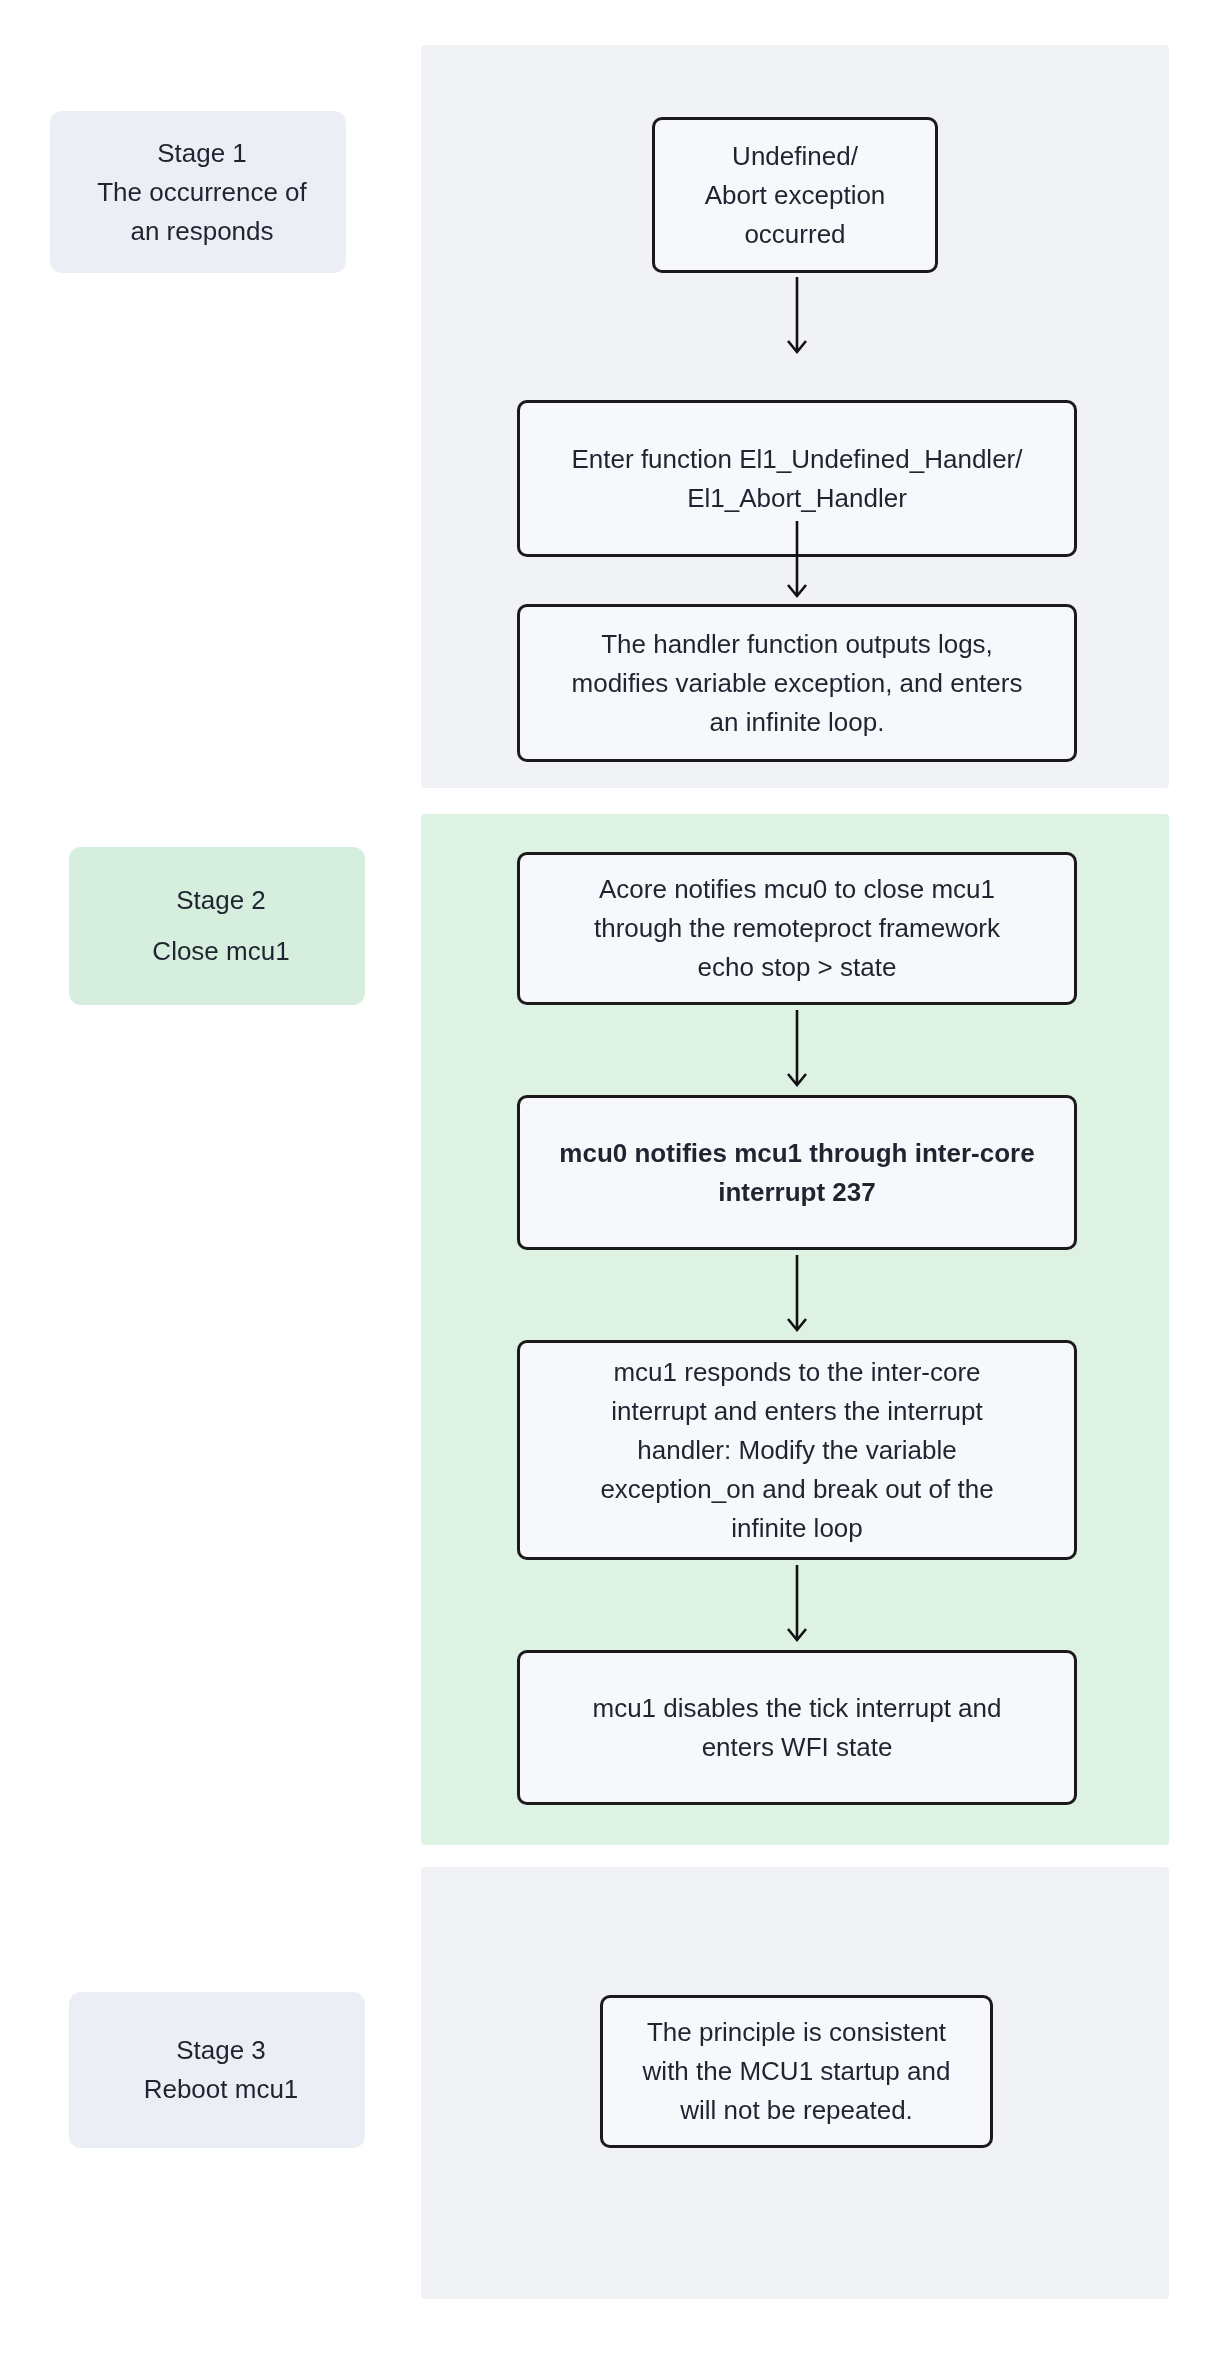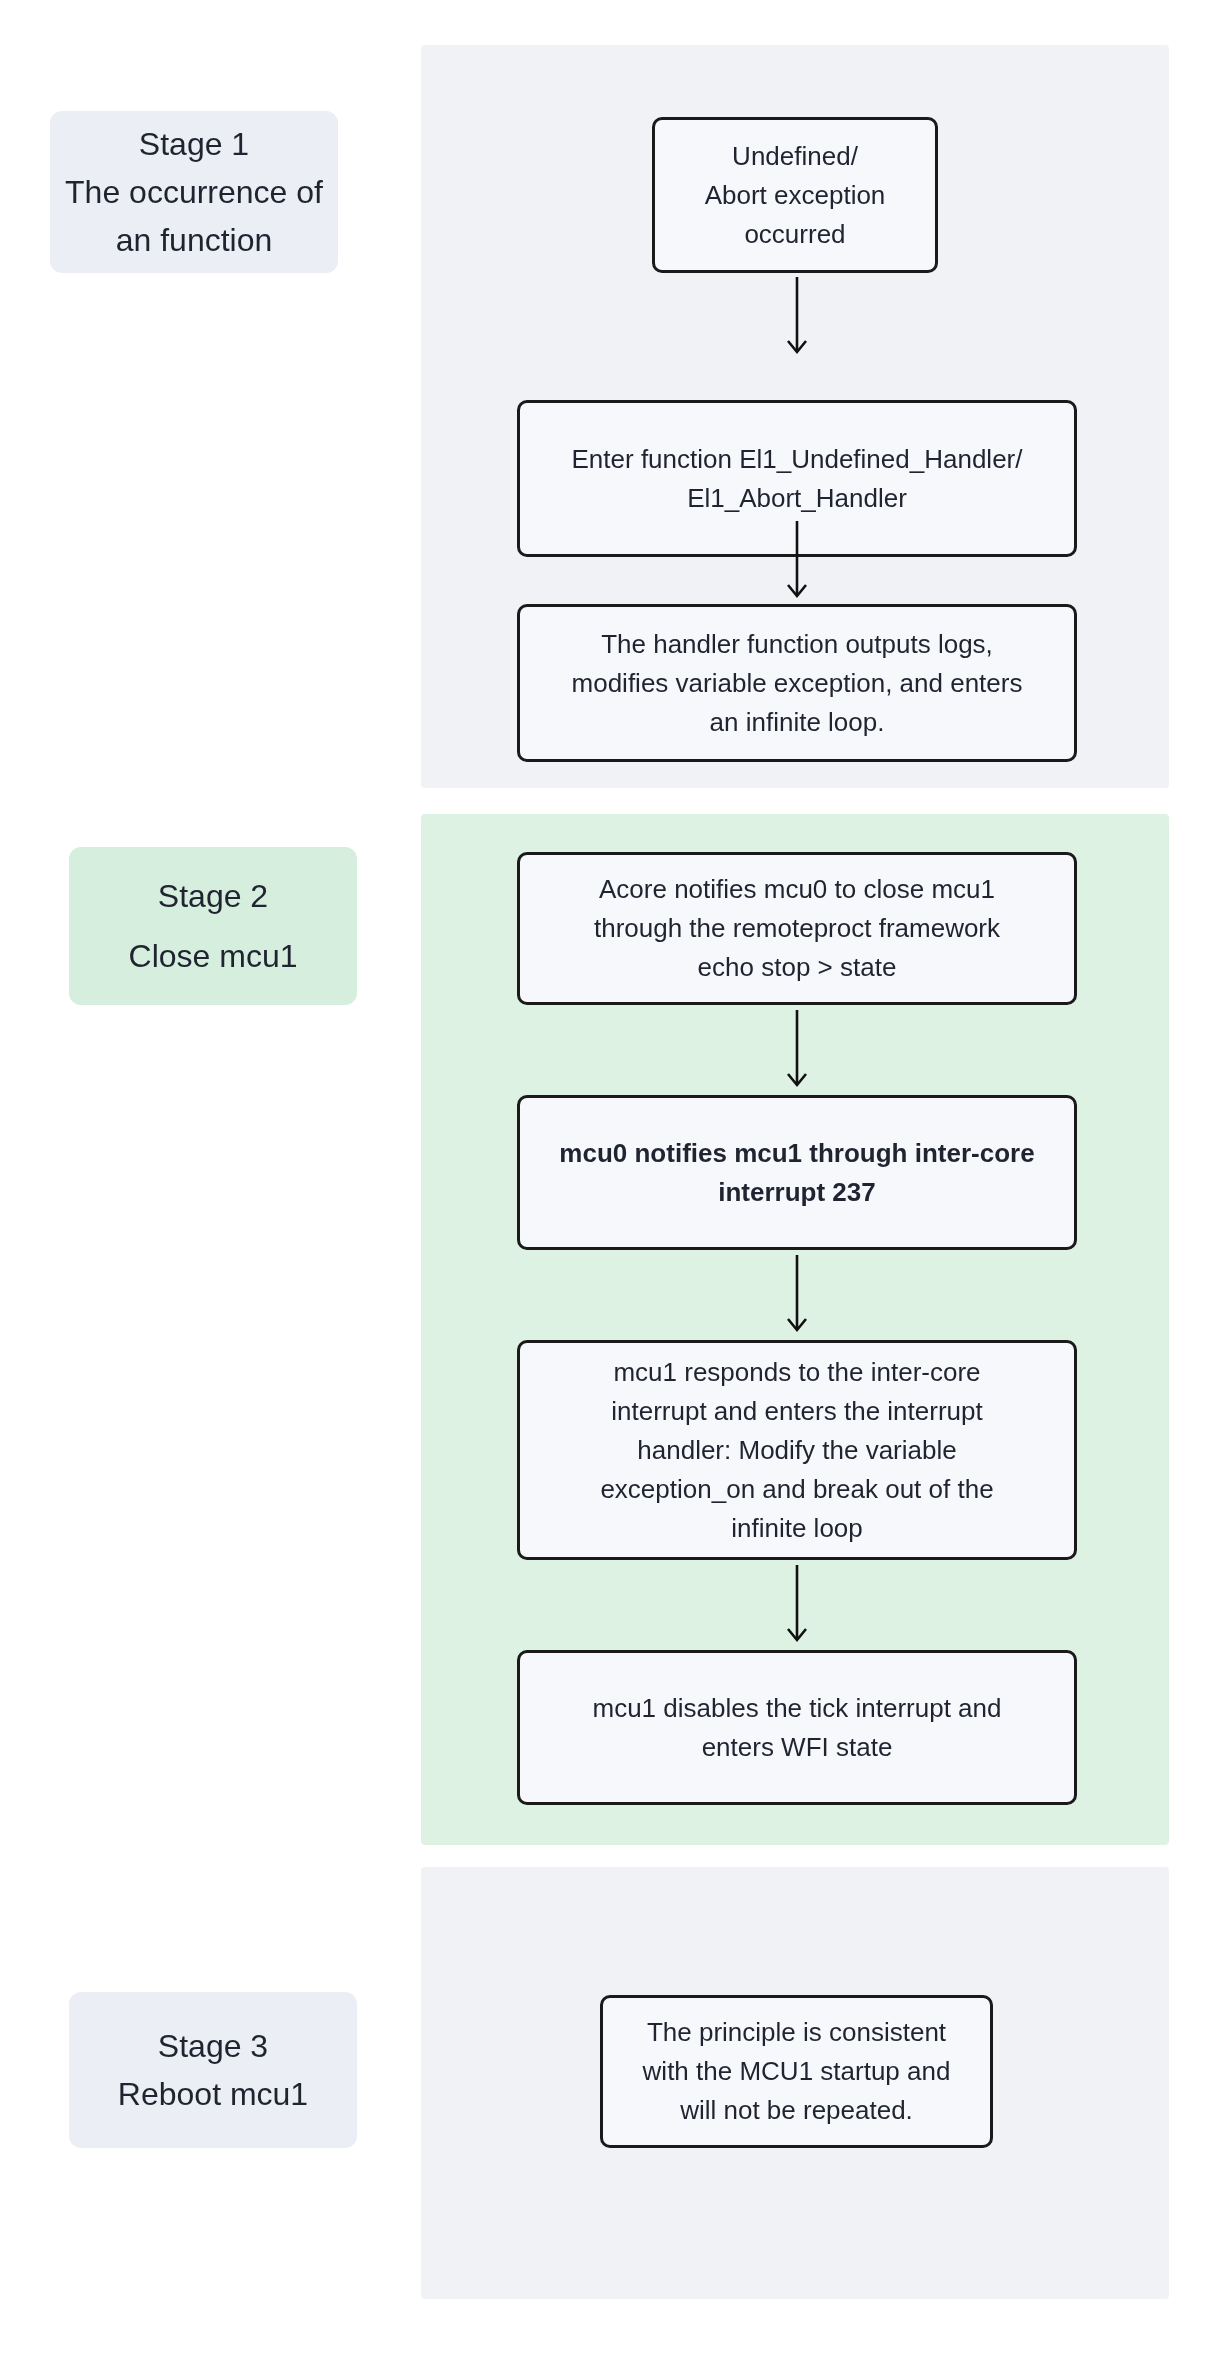--- a/index.html
+++ b/index.html
@@ -21,22 +21,23 @@
   .panel.gray  { background: var(--panel_gray, #f1f2f6); }
   .panel.green { background: var(--panel_green, #def2e4); }
   .stage-label {
     position: absolute;
     border-radius: 12px;
     display: flex;
     flex-direction: column;
     align-items: center;
     justify-content: center;
     text-align: center;
-    font-size: 32px;
+    font-size: 26px;
     line-height: 1.5;
+    padding-left: 8px;
   }
   .stage-label.gray  { background: var(--label_gray, #eceef5); }
   .stage-label.green { background: var(--label_green, #d6eedd); gap: 12px; }
   .label-sub { white-space: pre-line; }
   .node {
     position: absolute;
     box-sizing: border-box;
     background: var(--node_bg, #f7f8fb);
     border: 3px solid var(--node_border, #1a1a1a);
     border-radius: 10px;
@@ -57,21 +58,21 @@
   }
 </style>
 </head>
 <body>
 
 <div class="canvas">
 
   <div class="stage-label gray" style="left:50px; top:111px; width:288px; height:162px;">
     <div class="label-title">Stage 1</div>
     <div class="label-sub">The occurrence of
-an function</div>
+an responds</div>
   </div>
 
   <div class="panel gray" style="left:421px; top:45px; width:748px; height:743px;">
 
     <div class="node" style="left:231px; top:72px; width:286px; height:156px;">Undefined/
 Abort exception
 occurred</div>
 
     <svg class="arrow" style="left:364px; top:230px;" width="24" height="82" viewBox="0 0 24 82">
       <line x1="12" y1="2" x2="12" y2="76"></line>

